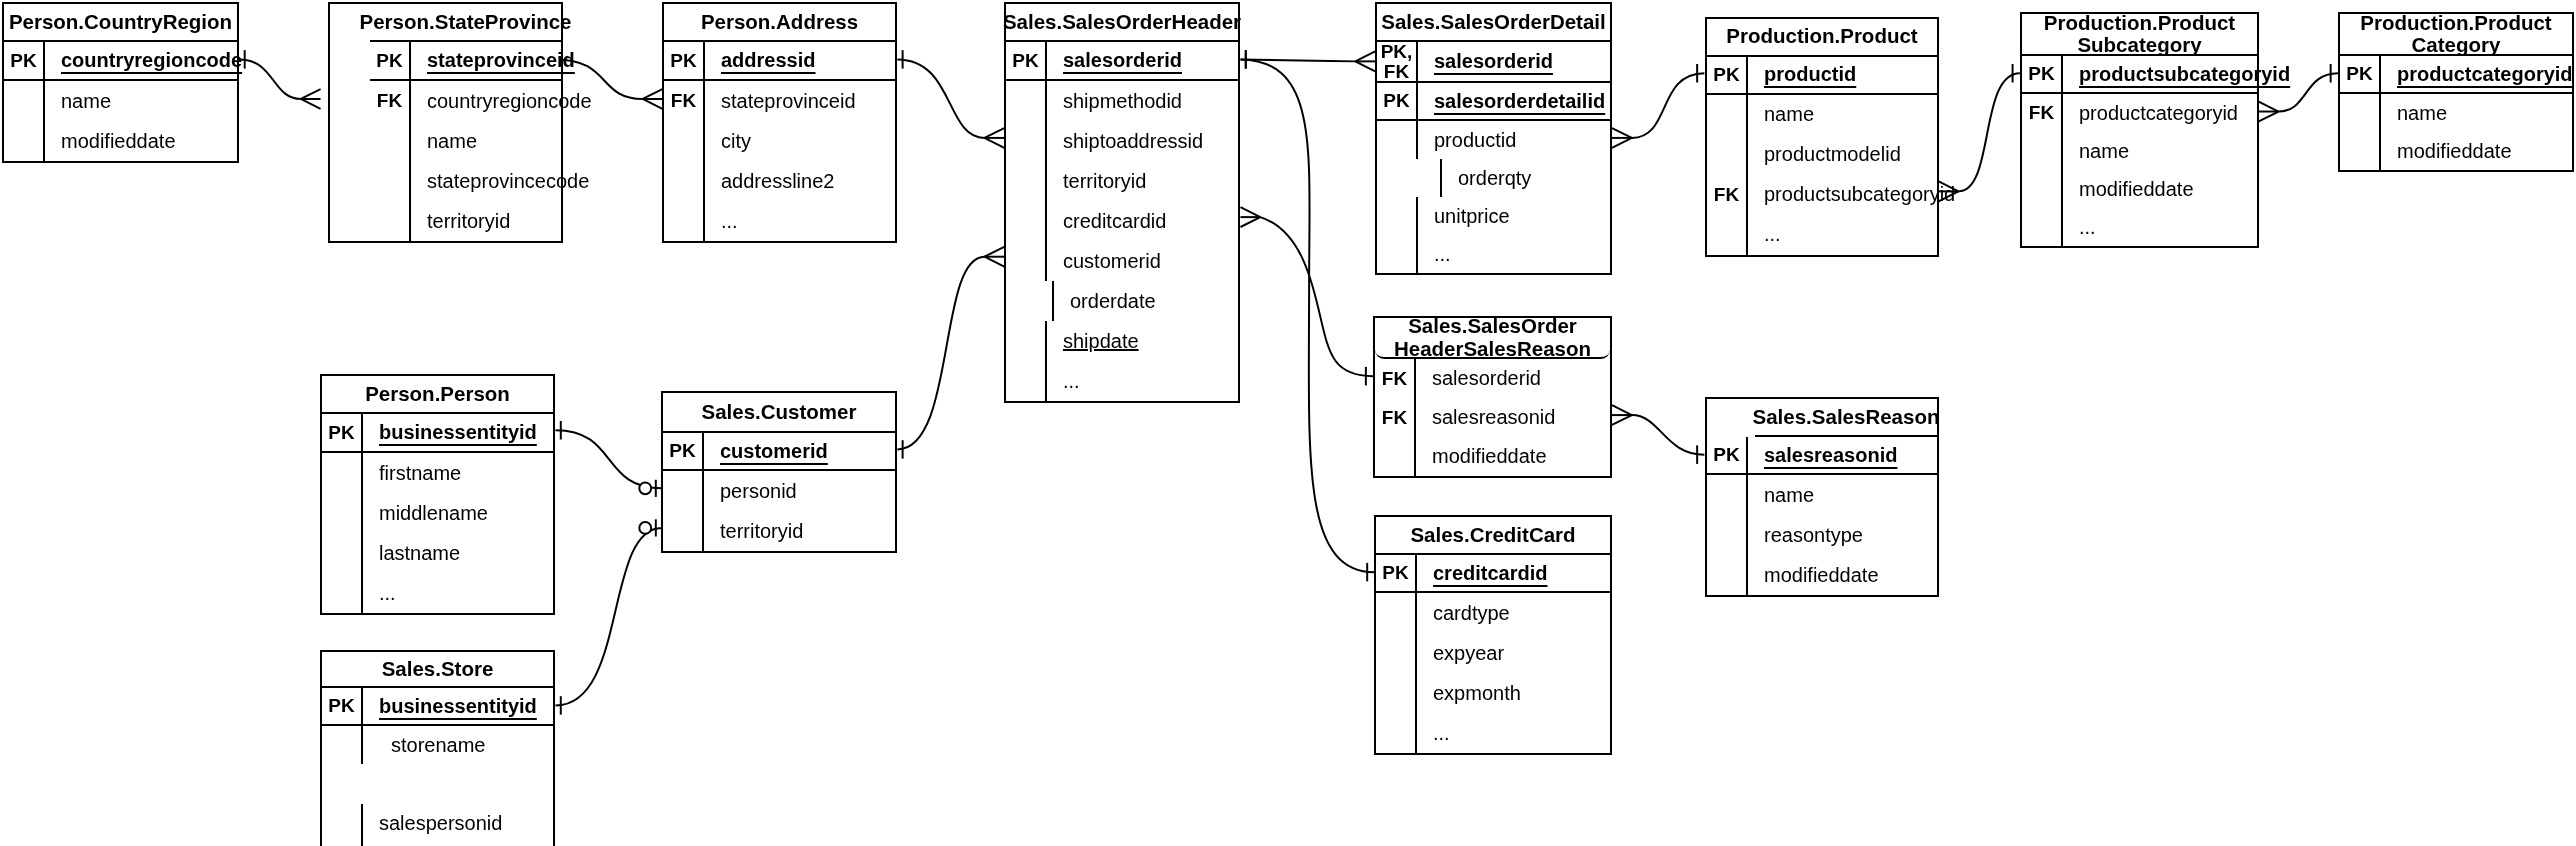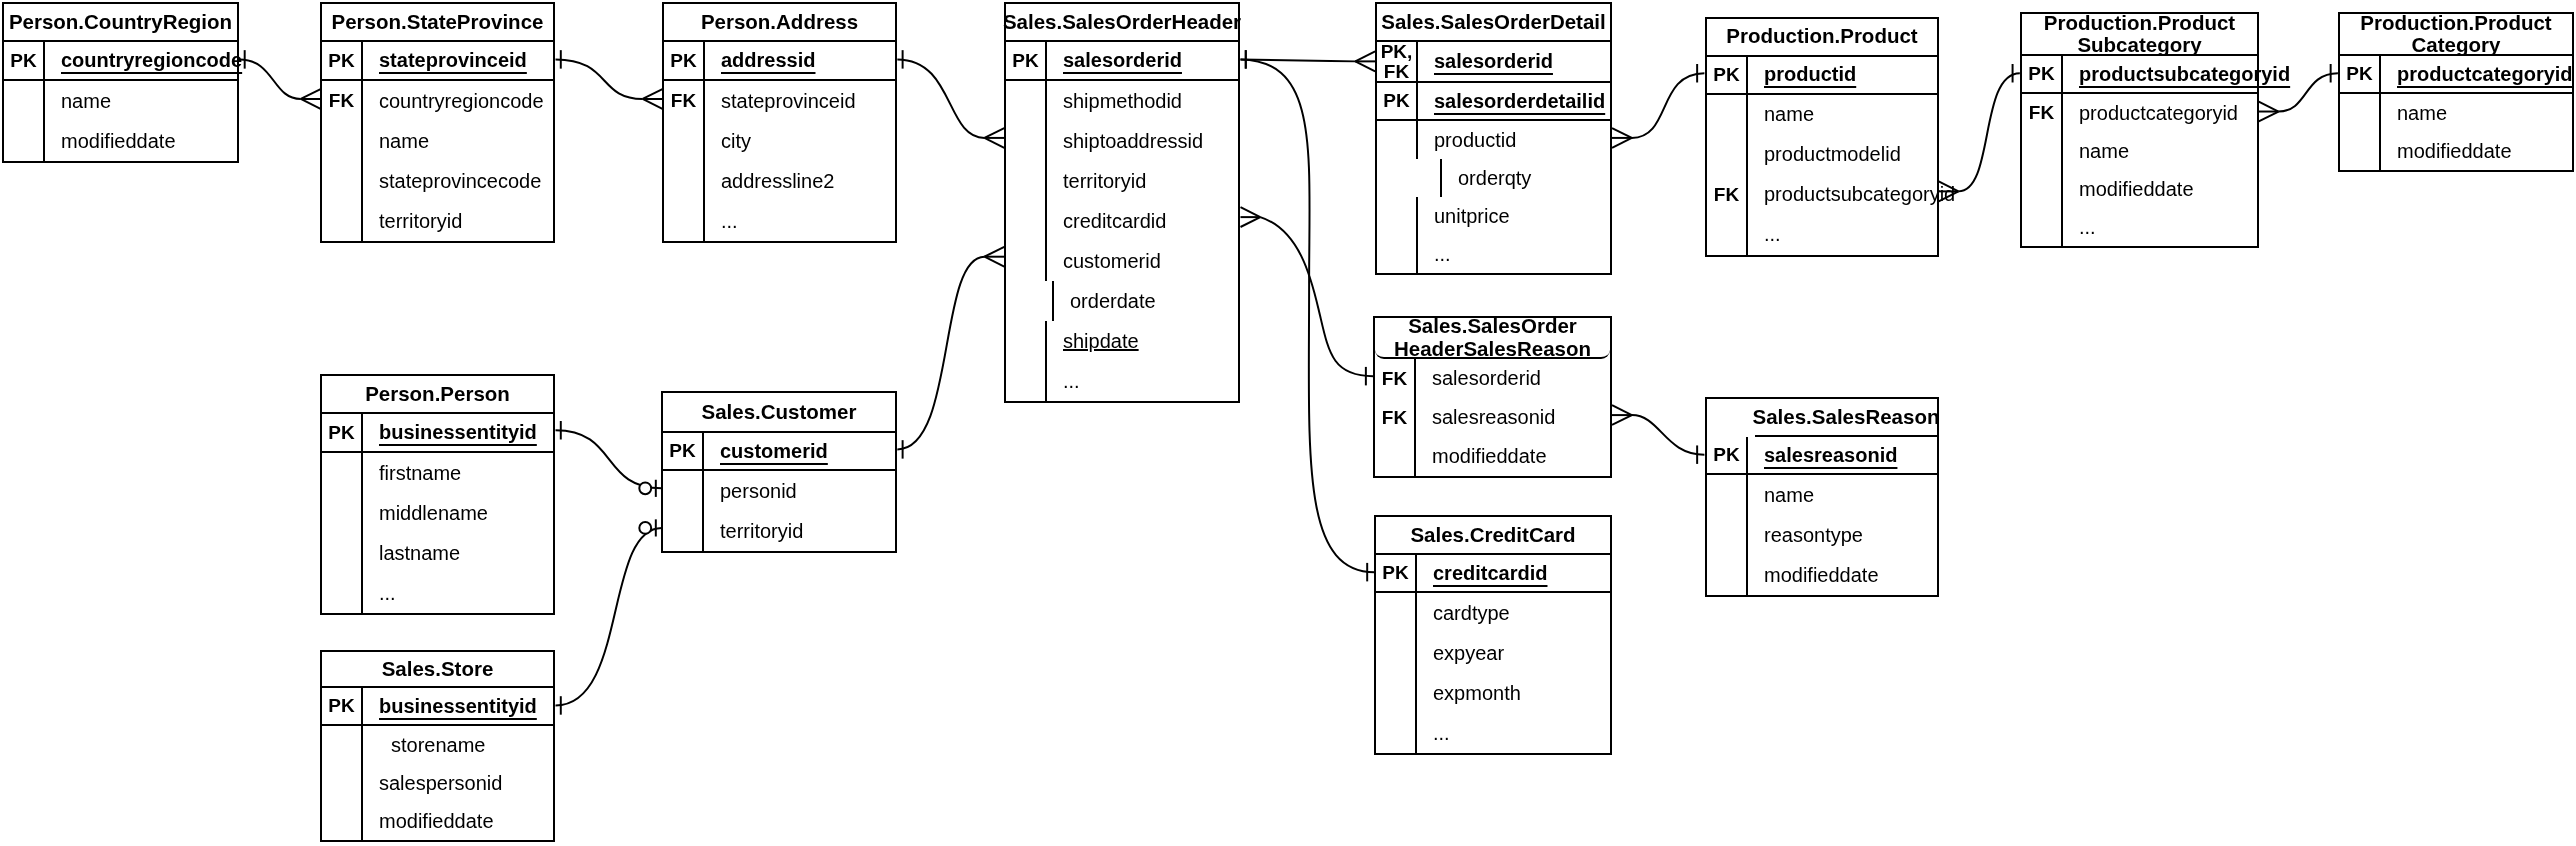--- a/index.html
+++ b/index.html
@@ -99,21 +99,21 @@
           <span>name</span>
         </div>
       </div>
       <div class="trow" style="height: 40px;">
         <div class="kcell"></div>
         <div class="fcell">
           <span>modifieddate</span>
         </div>
       </div>
     </div>
-    <div class="tbl" style="left: 320px; top: 2px; width: 235px;">
+    <div class="tbl" style="left: 328px; top: 2px; width: 235px; padding-left: 40px;">
       <div class="tbl-title" style="height: 38px;">Person.StateProvince</div>
       <div class="trow pkband" style="height: 39px;">
         <div class="kcell">PK</div>
         <div class="fcell">
           <span class="pkfield">stateprovinceid</span>
         </div>
       </div>
       <div class="trow" style="height: 40px;">
         <div class="kcell">FK</div>
         <div class="fcell">
@@ -419,21 +419,21 @@
         <div class="fcell">
           <span class="pkfield">businessentityid</span>
         </div>
       </div>
       <div class="trow" style="height: 38px; gap: 12px;">
         <div class="kcell"></div>
         <div class="fcell">
           <span>storename</span>
         </div>
       </div>
-      <div class="trow" style="height: 38px;">
+      <div class="trow" style="height: 38px; margin-top: 40px;">
         <div class="kcell"></div>
         <div class="fcell">
           <span>salespersonid</span>
         </div>
       </div>
       <div class="trow" style="height: 38px;">
         <div class="kcell"></div>
         <div class="fcell">
           <span>modifieddate</span>
         </div>

